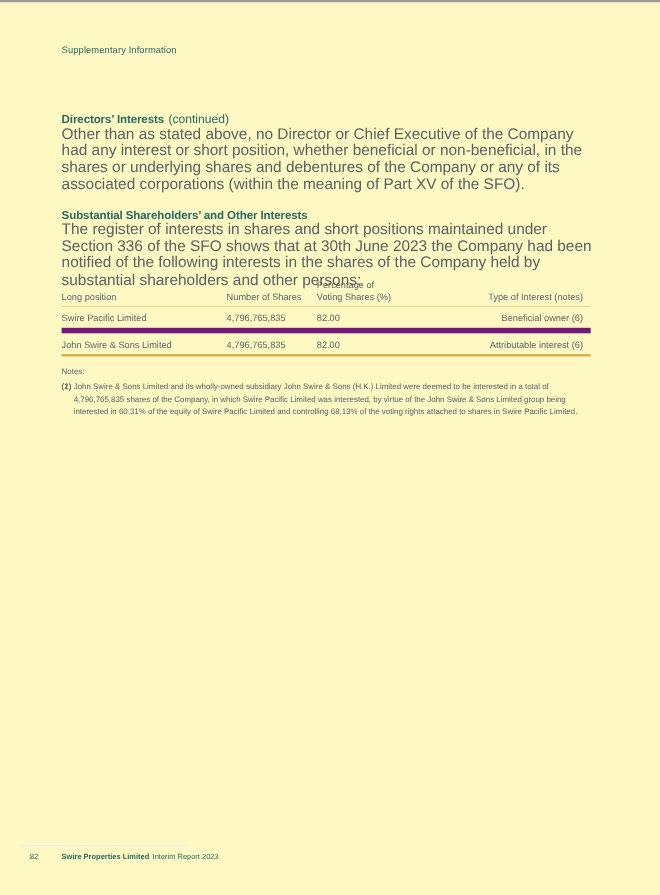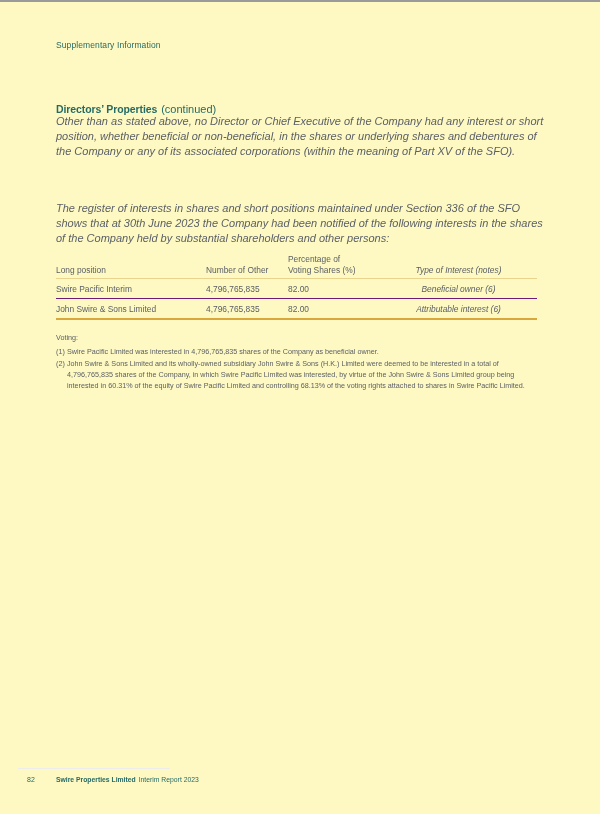--- a/index.html
+++ b/index.html
@@ -40,25 +40,24 @@
     letter-spacing: 0;
   }
   #title-directors { top: 92px; }
   #title-shareholders { top: 179px; }
 
   
   .para {
     position: absolute;
     left: 56px;
     width: 489px;
-    font-size: 11px;
+    font-size: 14px;
     line-height: 15.2px;
     color: #5b6066;
     margin: 0;
-    font-style: italic;
   }
   #para-directors { top: 112px; }
   #para-shareholders { top: 199px; }
 
   
   .shares-table {
     position: absolute;
     left: 56px; top: 252px;
     width: 481px;
     font-size: 8.4px;
@@ -69,24 +68,24 @@
     display: grid;
     grid-template-columns: 150px 82px 99px 1fr;
   }
   .thead {
     border-bottom: 1px solid #e9d48e;
     padding-bottom: 3px;
     align-items: end;
   }
   .th, .td { white-space: nowrap; }
   .c2, .c3 { text-align: left; }
-  .c4 { text-align: center; padding-right: 7px; font-style: italic; }
+  .c4 { text-align: right; padding-right: 7px; }
   .th.c3 { line-height: 10.5px; }
   .trow { padding: 4.5px 0; }
-  .trow + .trow { border-top: 1px solid #701a75; }
+  .trow + .trow { border-top: 5px solid #701a75; }
 
   
   .notes {
     position: absolute;
     left: 56px; top: 330px;
     width: 481px;
     font-size: 7.2px;
     line-height: 11px;
     color: #5b6066;
   }
@@ -120,58 +119,58 @@
   .footer-text .brand { font-weight: bold; }
   .footer-text .doc { margin-left: 3px; }
 </style>
 </head>
 <body>
 
 <div class="page">
 
   <div class="eyebrow">Supplementary Information</div>
 
-  <h2 class="sec-title" id="title-directors"><span>Directors’ Properties</span><span class="suffix">(continued)</span></h2>
+  <h2 class="sec-title" id="title-directors"><span>Directors’ Interests</span><span class="suffix">(continued)</span></h2>
 
   <p class="para" id="para-directors">Other than as stated above, no Director or Chief Executive of the Company had any interest or short position, whether beneficial or non-beneficial, in the shares or underlying shares and debentures of the Company or any of its associated corporations (within the meaning of Part XV of the SFO).</p>
 
+  <h2 class="sec-title" id="title-shareholders">Substantial Shareholders’ and Other Interests</h2>
 
   <p class="para" id="para-shareholders">The register of interests in shares and short positions maintained under Section 336 of the SFO shows that at 30th June 2023 the Company had been notified of the following interests in the shares of the Company held by substantial shareholders and other persons:</p>
 
   <div class="shares-table">
     <div class="tgrid thead">
       <div class="th c1">Long position</div>
-      <div class="th c2">Number of Other</div>
+      <div class="th c2">Number of Shares</div>
       <div class="th c3">
         <div>Percentage of</div>
         <div>Voting Shares (%)</div>
       </div>
       <div class="th c4">Type of Interest (notes)</div>
     </div>
 
     <div class="tgrid trow">
-      <div class="td c1">Swire Pacific Interim</div>
+      <div class="td c1">Swire Pacific Limited</div>
       <div class="td c2">4,796,765,835</div>
       <div class="td c3">82.00</div>
       <div class="td c4">Beneficial owner (6)</div>
     </div>
 
     <div class="tgrid trow">
       <div class="td c1">John Swire &amp; Sons Limited</div>
       <div class="td c2">4,796,765,835</div>
       <div class="td c3">82.00</div>
       <div class="td c4">Attributable interest (6)</div>
     </div>
   </div>
 
   <div class="notes">
-    <div class="notes-label">Voting:</div>
+    <div class="notes-label">Notes:</div>
     <div class="note">
       <span class="note-num">(1)</span>
-      <span class="note-text">Swire Pacific Limited was interested in 4,796,765,835 shares of the Company as beneficial owner.</span>
     </div>
     <div class="note">
       <span class="note-num">(2)</span>
       <span class="note-text">John Swire &amp; Sons Limited and its wholly-owned subsidiary John Swire &amp; Sons (H.K.) Limited were deemed to be interested in a total of 4,796,765,835 shares of the Company, in which Swire Pacific Limited was interested, by virtue of the John Swire &amp; Sons Limited group being interested in 60.31% of the equity of Swire Pacific Limited and controlling 68.13% of the voting rights attached to shares in Swire Pacific Limited.</span>
     </div>
   </div>
 
   <div class="footer-artifact-line"></div>
   <div class="footer-pageno">82</div>
   <div class="footer-text"><span class="brand">Swire Properties Limited</span><span class="doc">Interim Report 2023</span></div>

